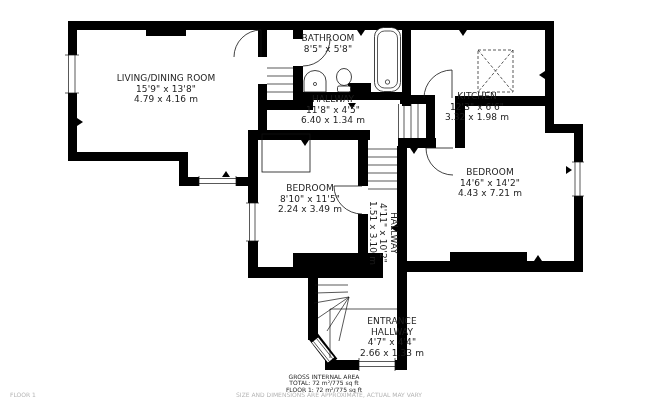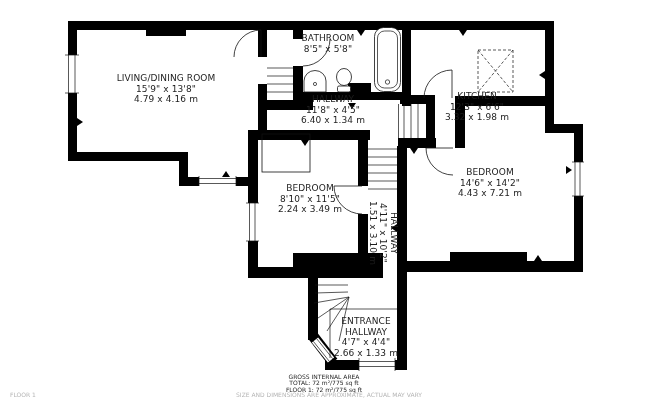--- a/index.html
+++ b/index.html
@@ -247,21 +247,21 @@
     <div>14'6" x 14'2"</div>
     <div>4.43 x 7.21 m</div>
   </div>
 
   <div class="room-label vertical" style="left:343px;top:217px;width:80px;height:32px;">
     <div>HALLWAY</div>
     <div>4'11" x 10'2"</div>
     <div>1.51 x 3.10 m</div>
   </div>
 
-  <div class="room-label" style="left:326px;top:316px;width:80px;">
+  <div class="room-label" style="left:352px;top:316px;width:80px;">
     <div class="rname">ENTRANCE HALLWAY</div>
     <div>4'7" x 4'4"</div>
     <div>2.66 x 1.33 m</div>
   </div>
 
   <div class="footer" style="left:244px;top:374px;width:160px;">
     <div>GROSS INTERNAL AREA</div>
     <div>TOTAL: 72 m²/775 sq ft</div>
     <div>FLOOR 1: 72 m²/775 sq ft</div>
   </div>

